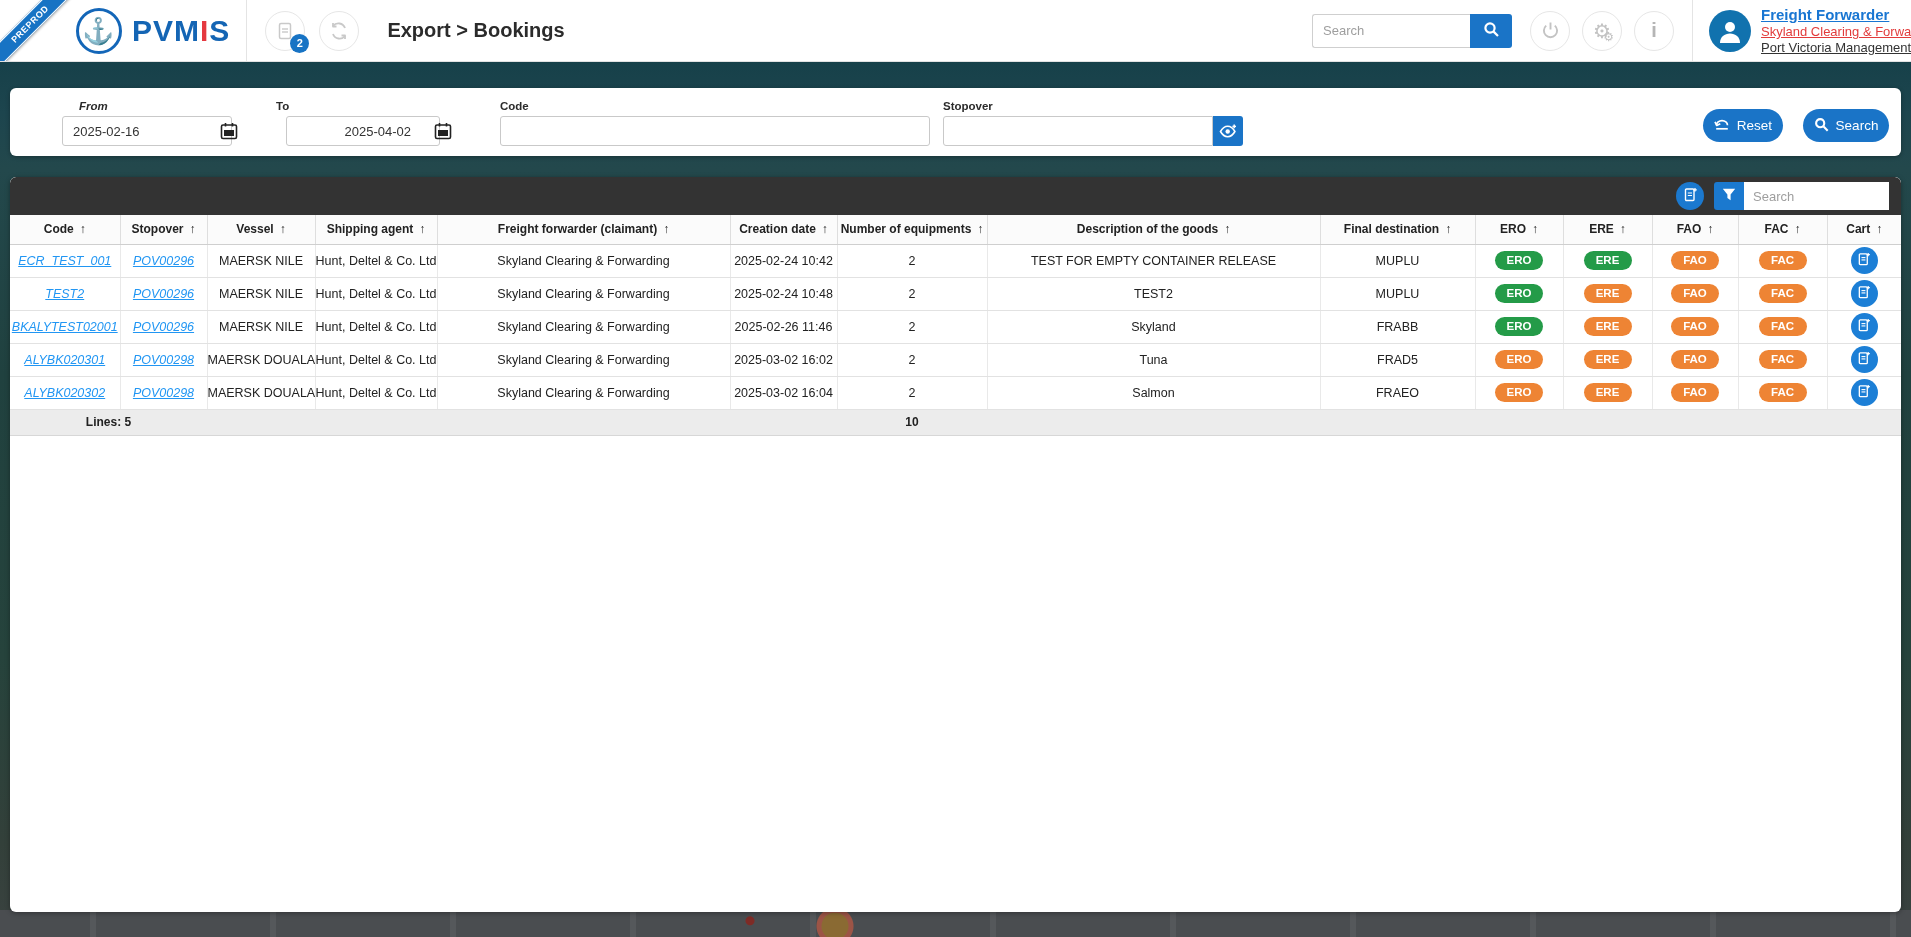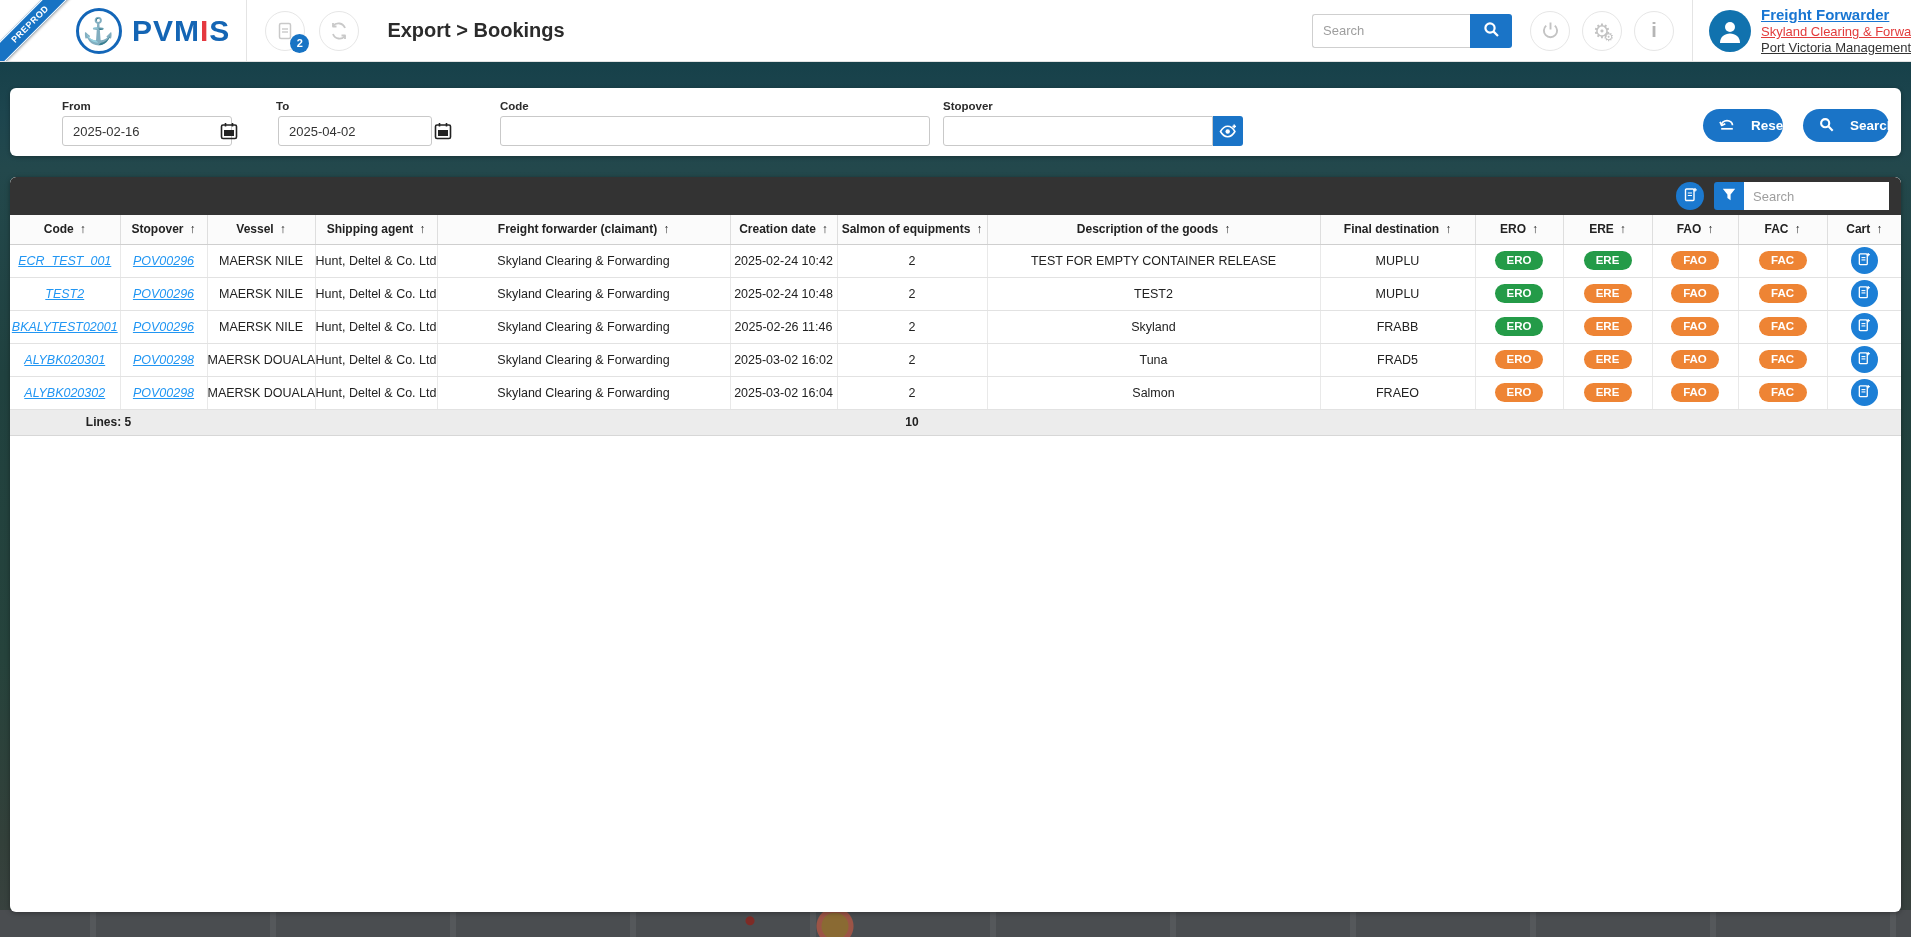--- a/index.html
+++ b/index.html
@@ -62,21 +62,21 @@
     border-radius:6px; box-shadow:0 1px 4px rgba(0,0,0,.3); z-index:4; }
   .filter-inner { position:relative; width:100%; height:100%; }
   .f-label { position:absolute; font-size:11.5px; font-weight:bold; color:#2b2b2b; }
   .f-input { position:absolute; height:30px; border:1px solid #c9c9c9; border-radius:3px;
     font-size:13px; color:#333; padding:0 28px 0 10px; outline:none; background:#fff; }
   .f-input.no-icon { padding-right:10px; }
   .cal-icon { position:absolute; color:#222; pointer-events:auto; cursor:pointer; }
   .eye-btn { position:absolute; width:30px; height:30px; background:#1a74c7; border:none;
     border-radius:0 3px 3px 0; display:flex; align-items:center; justify-content:center; cursor:pointer; }
   .pill-btn { position:absolute; height:33px; background:#1a74c7; color:#fff; border:none; border-radius:17px;
-    font-size:13.5px; font-weight:bold; display:flex; align-items:center; justify-content:space-between; gap:16px;
+    font-size:13.5px; font-weight:normal; display:flex; align-items:center; justify-content:center; gap:7px;
     cursor:pointer; padding:0 16px; }
 
   
   .table-card { position:absolute; top:177px; left:10px; width:1891px; height:735px; background:#fff;
     border-radius:6px; overflow:hidden; box-shadow:0 1px 5px rgba(0,0,0,.35); z-index:3; }
   .tbl-toolbar { height:38px; background:#333333; border-radius:6px 6px 0 0; display:flex; align-items:center;
     justify-content:flex-end; gap:10px; padding:0 12px; }
   .tb-circle-btn { width:28px; height:28px; border-radius:50%; background:#1b79cf; border:none;
     display:flex; align-items:center; justify-content:center; cursor:pointer; flex:none; }
   .tb-search { display:flex; align-items:center; height:28px; }
@@ -184,33 +184,33 @@
     <div class="user-lines">
       <div class="u-role">Freight Forwarder</div>
       <div class="u-company">Skyland Clearing &amp; Forwarding</div>
       <div class="u-org">Port Victoria Management</div>
     </div>
   </div>
 </header>
 
 <section class="filter-card">
   <div class="filter-inner">
-    <label class="f-label" style="left:52px; top:12px;">From</label>
+    <label class="f-label" style="left:69px; top:12px;font-style:italic;">From</label>
     <input class="f-input" style="left: 52px; top: 28px; width: 170px;" value="2025-02-16">
     <span class="cal-icon" style="left:210px; top:34px;">
       <svg width="18" height="18" viewBox="0 0 18 18">
           <rect x="1.5" y="3" width="15" height="13.5" rx="1.5" fill="none" stroke="#222" stroke-width="1.6"></rect>
           <line x1="5.5" y1="1" x2="5.5" y2="4.5" stroke="#222" stroke-width="1.6"></line>
           <line x1="12.5" y1="1" x2="12.5" y2="4.5" stroke="#222" stroke-width="1.6"></line>
           <rect x="4" y="8" width="10" height="6" fill="#222"></rect>
         </svg>
     </span>
 
     <label class="f-label" style="left:266px; top:12px;">To</label>
-    <input class="f-input" style="left: 268px; top: 28px; width: 154px;" value="2025-04-02">
+    <input class="f-input" style="left: 276px; top: 28px; width: 154px; text-align: right;" value="2025-04-02">
     <span class="cal-icon" style="left:424px; top:34px;">
       <svg width="18" height="18" viewBox="0 0 18 18">
           <rect x="1.5" y="3" width="15" height="13.5" rx="1.5" fill="none" stroke="#222" stroke-width="1.6"></rect>
           <line x1="5.5" y1="1" x2="5.5" y2="4.5" stroke="#222" stroke-width="1.6"></line>
           <line x1="12.5" y1="1" x2="12.5" y2="4.5" stroke="#222" stroke-width="1.6"></line>
           <rect x="4" y="8" width="10" height="6" fill="#222"></rect>
         </svg>
     </span>
 
     <label class="f-label" style="left:490px; top:12px;">Code</label>
@@ -294,21 +294,21 @@
         <col style="width: 74px;">
       </colgroup>
     <thead>
         <tr id="tbl-head-row">
           <th><span>Code</span><span class="sort-arrow">↑</span></th>
           <th><span>Stopover</span><span class="sort-arrow">↑</span></th>
           <th><span>Vessel</span><span class="sort-arrow">↑</span></th>
           <th><span>Shipping agent</span><span class="sort-arrow">↑</span></th>
           <th><span>Freight forwarder (claimant)</span><span class="sort-arrow">↑</span></th>
           <th><span>Creation date</span><span class="sort-arrow">↑</span></th>
-          <th><span>Salmon of equipments</span><span class="sort-arrow">↑</span></th>
+          <th><span>Number of equipments</span><span class="sort-arrow">↑</span></th>
           <th><span>Description of the goods</span><span class="sort-arrow">↑</span></th>
           <th><span>Final destination</span><span class="sort-arrow">↑</span></th>
           <th><span>ERO</span><span class="sort-arrow">↑</span></th>
           <th><span>ERE</span><span class="sort-arrow">↑</span></th>
           <th><span>FAO</span><span class="sort-arrow">↑</span></th>
           <th><span>FAC</span><span class="sort-arrow">↑</span></th>
           <th><span>Cart</span><span class="sort-arrow">↑</span></th>
         </tr>
       </thead>
     <tbody id="tbl-body">

